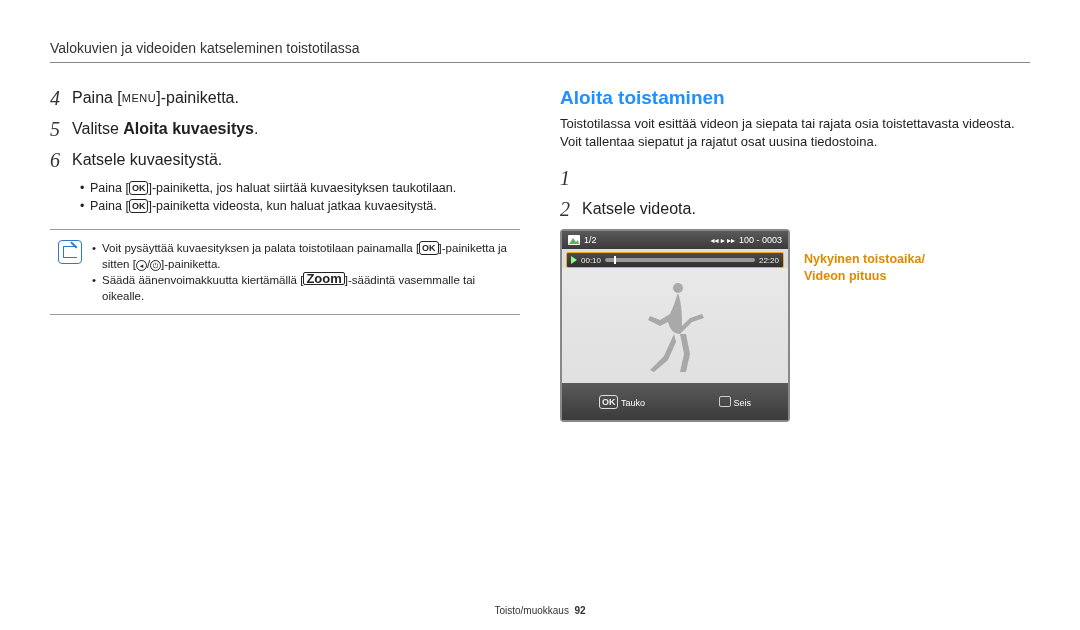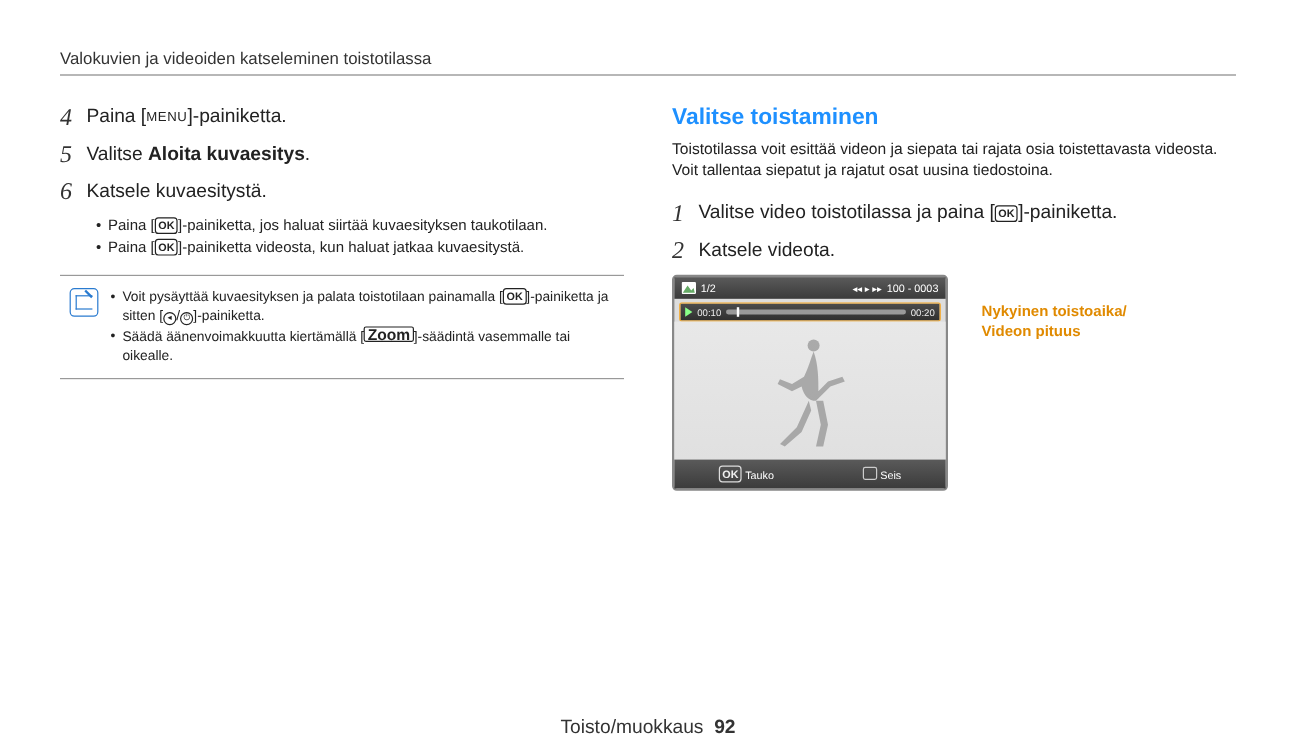--- a/index.html
+++ b/index.html
@@ -152,21 +152,21 @@
   }
   .intro {
     font-size: 13px;
     line-height: 1.4;
     margin-bottom: 16px;
   }
 
   .screen-row {
     display: flex;
     align-items: flex-start;
-    gap: 28px;
+    gap: 14px;
     margin-top: 8px;
   }
   .lcd {
     width: 230px;
     border: 2px solid #888;
     border-radius: 4px;
     background: #ddd;
     box-sizing: border-box;
   }
   .lcd-top {
@@ -220,21 +220,21 @@
     height: 115px;
     background: linear-gradient(#e8e8e8,#e0e0e0);
     display: flex;
     align-items: center;
     justify-content: center;
   }
   .dancer {
     opacity: 0.65;
   }
   .lcd-bottom {
-    height: 24px;
+    height: 37px;
     background: linear-gradient(#5a5a5a,#3b3b3b);
     color: #fff;
     font-size: 9px;
     display: flex;
     align-items: center;
     justify-content: space-around;
   }
   .lcd-bottom .ok-box { border-color: #ddd; color: #eee; }
   .callout {
     font-size: 12.5px;
@@ -243,21 +243,21 @@
     padding-top: 22px;
     font-weight: bold;
   }
 
   .footer {
     position: absolute;
     left: 0;
     right: 0;
     bottom: 14px;
     text-align: center;
-    font-size: 16px;
+    font-size: 10px;
     color: #333;
   }
   .footer .pg { font-weight: bold; }
 
   .top-icon-tree {
     display:inline-block;
     width:12px; height:10px;
     vertical-align:-1px;
   }
   .bold { font-weight: bold; }
@@ -316,28 +316,25 @@
             <span class="dot">•</span>
             <span>
               <span>Säädä äänenvoimakkuutta kiertämällä [</span><span class="zoom-badge">Zoom</span><span>]-säädintä vasemmalle tai oikealle.</span>
             </span>
           </div>
         </div>
       </div>
     </div>
 
     <div class="col">
-      <div class="section-title">Valitse toistaminen</div>
+      <div class="section-title">Aloita toistaminen</div>
       <div class="intro">Toistotilassa voit esittää videon ja siepata tai rajata osia toistettavasta videosta. Voit tallentaa siepatut ja rajatut osat uusina tiedostoina.</div>
 
       <div class="step">
         <span class="step-num">1</span>
-        <span class="step-text">
-          <span>Valitse video toistotilassa ja paina [</span><span class="ok-box">OK</span><span>]-painiketta.</span>
-        </span>
       </div>
       <div class="step">
         <span class="step-num">2</span>
         <span class="step-text">Katsele videota.</span>
       </div>
 
       <div class="screen-row">
         <div class="lcd">
           <div class="lcd-top">
             <svg class="top-icon-tree" viewBox="0 0 12 10">
@@ -346,21 +343,21 @@
               </svg>
             <span>1/2</span>
             <span style="flex:1"></span>
             <span style="font-size:8px">◂◂ ▸ ▸▸</span>
             <span>100 - 0003</span>
           </div>
           <div class="pb-bar">
             <span class="pb-play"></span>
             <span class="pb-time">00:10</span>
             <span class="pb-track"></span>
-            <span class="pb-time">00:20</span>
+            <span class="pb-time">22:20</span>
           </div>
           <div class="lcd-body">
             <svg class="dancer" width="90" height="100" viewBox="0 0 90 100">
               <g fill="#8a8a8a">
                 <circle cx="48" cy="12" r="5"></circle>
                 <path d="M48 17 C46 22 44 30 40 38 L30 44 L20 40 L18 44 L30 50 L38 46 C40 54 44 58 50 58 L62 46 L74 42 L72 38 L60 42 L52 50 C52 40 52 28 48 17 Z"></path>
                 <path d="M44 58 L34 80 L20 94 L24 96 L38 84 L46 66 Z"></path>
                 <path d="M50 58 L54 78 L50 96 L56 96 L60 78 L56 58 Z"></path>
               </g>
             </svg>

